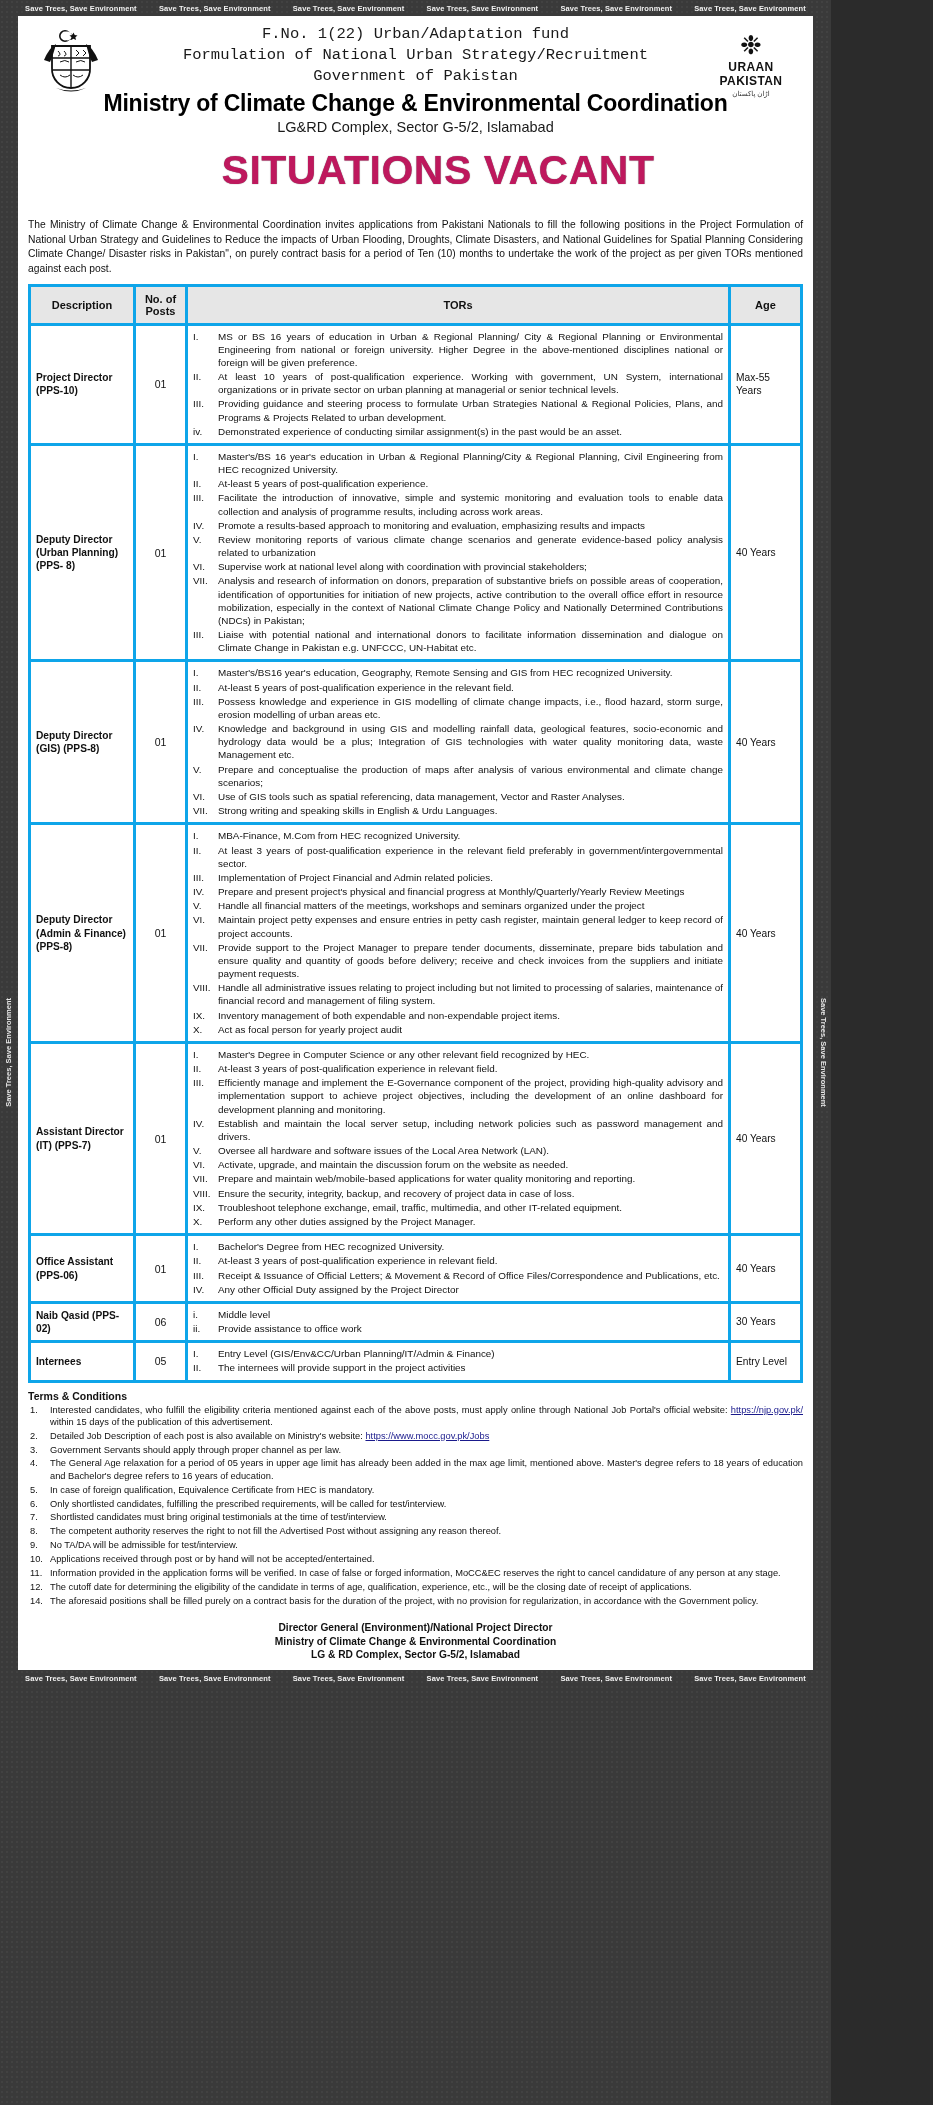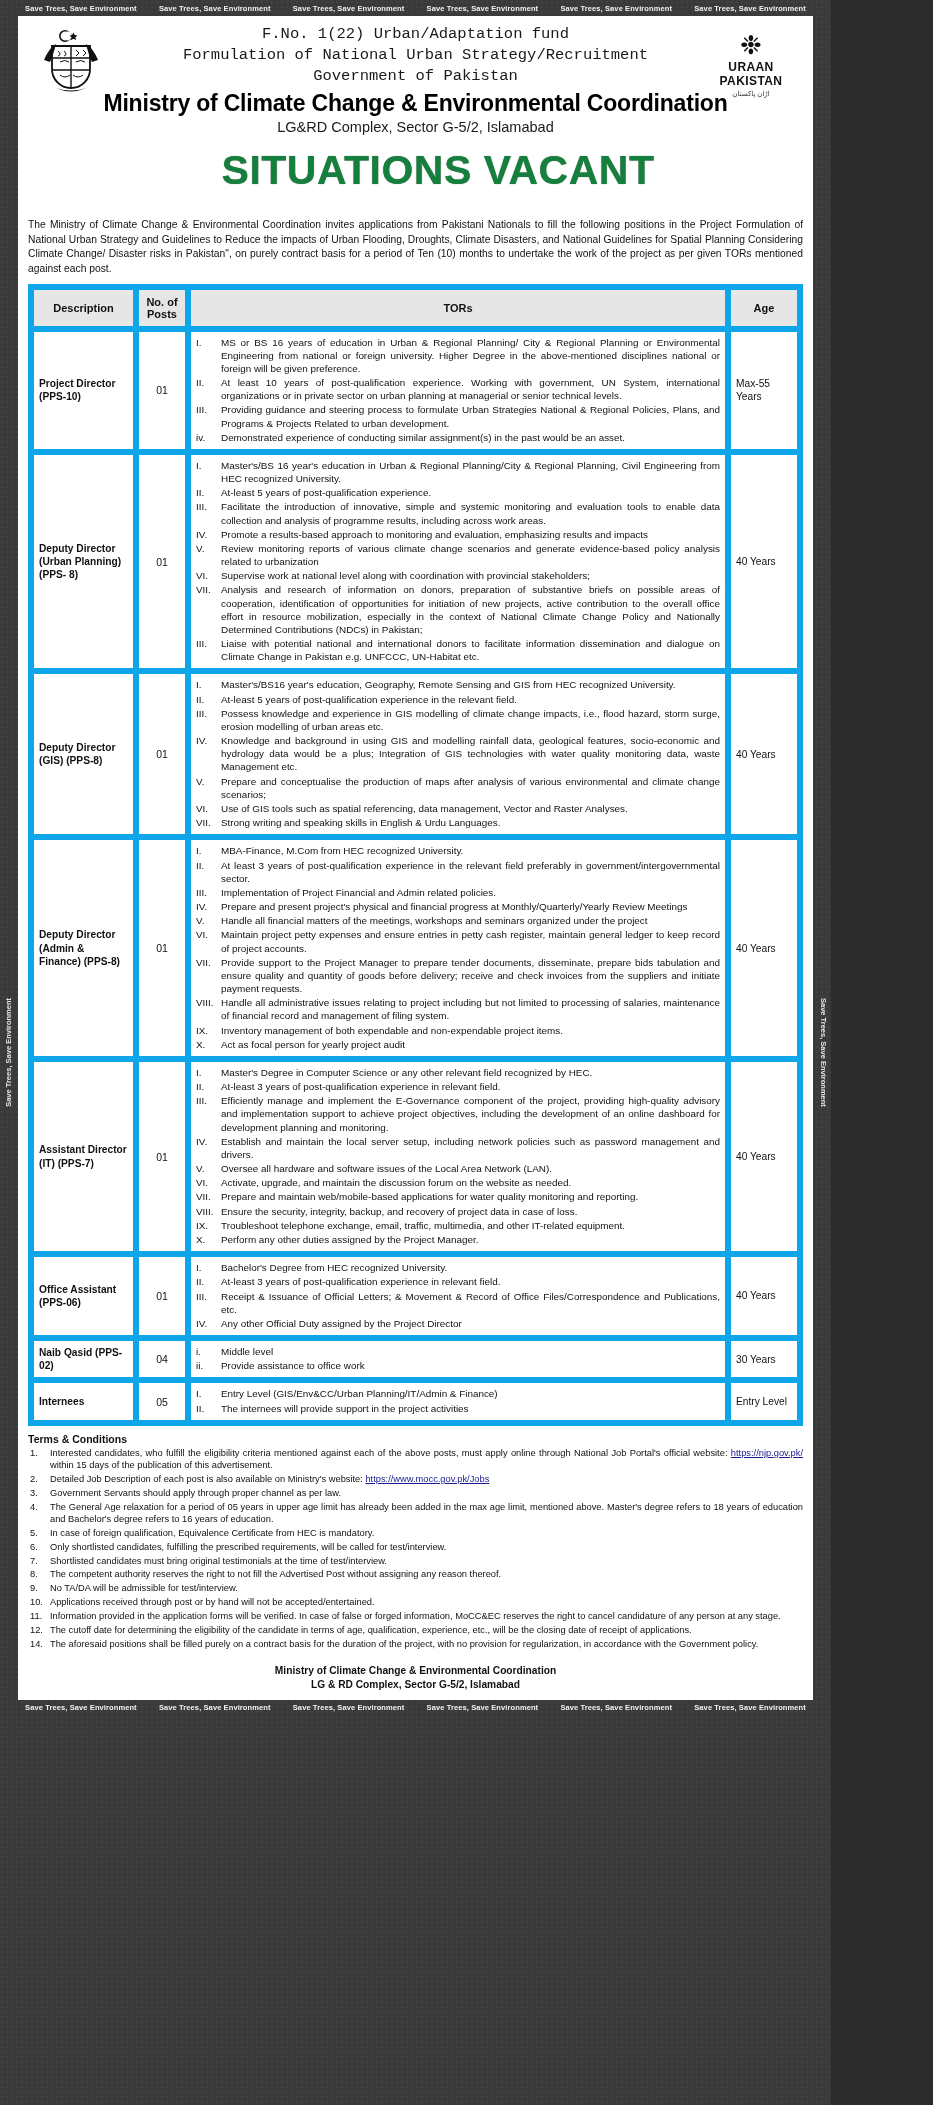--- a/index.html
+++ b/index.html
@@ -34,29 +34,29 @@
   .uraan-mark { font-size:26px; line-height:1; color:#111; }
   .uraan-t1 { font-size:12px; font-weight:bold; letter-spacing:.4px; margin-top:2px; }
   .uraan-t2 { font-size:12px; font-weight:bold; letter-spacing:.4px; }
   .uraan-ur { font-size:7px; color:#333; margin-top:2px; }
   .mh-l1, .mh-l2, .mh-l3 { font-size:15.5px; color:#1a1a1a; line-height:1.35;font-family:Liberation Mono, monospace; }
   .mh-ministry { font-size:23px; font-weight:bold; color:#000; margin-top:3px; letter-spacing:-.2px; }
   .mh-addr { font-size:14.5px; color:#1a1a1a; margin-top:2px; }
 
   
   .banner { background:transparent; padding: 6px 0 8px; text-align:center; }
-  .banner h1 { margin:0; color:#15803d; font-size:41px; font-weight:bold; letter-spacing:.5px;
+  .banner h1 { margin:0; color:#be185d; font-size:41px; font-weight:bold; letter-spacing:.5px;
                font-family:"Liberation Sans", sans-serif; text-shadow: 0 0 1px rgba(0,0,0,.6); padding-left: 45px; }
 
   
   .body-white { background:#fff; padding: 6px 10px 8px; }
   .intro { font-size:10.3px; line-height:1.42; text-align:justify; color:#111; margin-bottom:7px; }
 
   table.jobs { width:100%; border-collapse:collapse; table-layout:fixed; }
-  table.jobs th, table.jobs td { border:6px solid #0ea5e9; padding:4px 5px; vertical-align:middle;margin-top:32px; }
+  table.jobs th, table.jobs td { border:3px solid #0ea5e9; padding:4px 5px; vertical-align:middle;margin-top:32px; }
   table.jobs thead th { background:#e6e6e6; text-align:center; font-size:11px; font-weight:bold; padding:6px 4px; }
   col.c-desc { width:105px; } col.c-posts { width:52px; } col.c-age { width:72px; }
   td.desc { font-size:10.2px; font-weight:bold; line-height:1.3; text-align:left; }
   td.posts { font-size:10.5px; text-align:center; }
   td.age { font-size:10.2px; text-align:left; line-height:1.3; }
   td.tors { padding: 5px 7px 5px 5px; }
   ol.tors { list-style:none; margin:0; padding:0; }
   ol.tors li { font-size:9.9px; line-height:1.33; text-align:justify; color:#111;
                padding-left:25px; position:relative; margin-bottom:1px; }
   ol.tors li .rn { position:absolute; left:0; top:0; width:22px; text-align:left; }
@@ -245,21 +245,21 @@
                   <li><span class="rn">I.</span>Bachelor's Degree from HEC recognized University.</li>
                   <li><span class="rn">II.</span>At-least 3 years of post-qualification experience in relevant field.</li>
                   <li><span class="rn">III.</span>Receipt &amp; Issuance of Official Letters; &amp; Movement &amp; Record of Office Files/Correspondence and Publications, etc.</li>
                   <li><span class="rn">IV.</span>Any other Official Duty assigned by the Project Director</li>
                 </ol>
               </td>
               <td class="age">40 Years</td>
             </tr>
             <tr>
               <td class="desc">Naib Qasid (PPS-02)</td>
-              <td class="posts">04</td>
+              <td class="posts">06</td>
               <td class="tors">
                 <ol class="tors">
                   <li><span class="rn">i.</span>Middle level</li>
                   <li><span class="rn">ii.</span>Provide assistance to office work</li>
                 </ol>
               </td>
               <td class="age">30 Years</td>
             </tr>
             <tr>
               <td class="desc">Internees</td>
@@ -286,20 +286,21 @@
           <li><span class="tn">7.</span>Shortlisted candidates must bring original testimonials at the time of test/interview.</li>
           <li><span class="tn">8.</span>The competent authority reserves the right to not fill the Advertised Post without assigning any reason thereof.</li>
           <li><span class="tn">9.</span>No TA/DA will be admissible for test/interview.</li>
           <li><span class="tn">10.</span>Applications received through post or by hand will not be accepted/entertained.</li>
           <li><span class="tn">11.</span>Information provided in the application forms will be verified. In case of false or forged information, MoCC&amp;EC reserves the right to cancel candidature of any person at any stage.</li>
           <li><span class="tn">12.</span>The cutoff date for determining the eligibility of the candidate in terms of age, qualification, experience, etc., will be the closing date of receipt of applications.</li>
           <li><span class="tn">14.</span>The aforesaid positions shall be filled purely on a contract basis for the duration of the project, with no provision for regularization, in accordance with the Government policy.</li>
         </ol>
 
       <div class="footer">
+        <div>Director General (Environment)/National Project Director</div>
         <div>Ministry of Climate Change &amp; Environmental Coordination</div>
         <div>LG &amp; RD Complex, Sector G-5/2, Islamabad</div>
       </div>
     </div>
   </div>
 
   <div class="eco-strip" id="eco-bot">
       <span>Save Trees, Save Environment</span>
       <span>Save Trees, Save Environment</span>
       <span>Save Trees, Save Environment</span>

